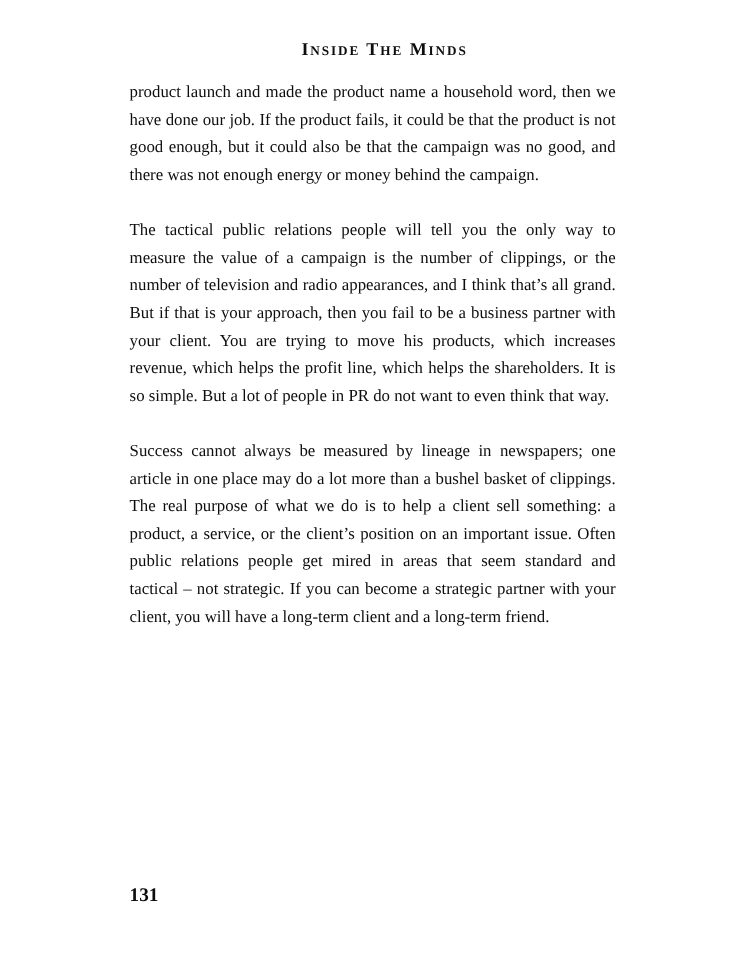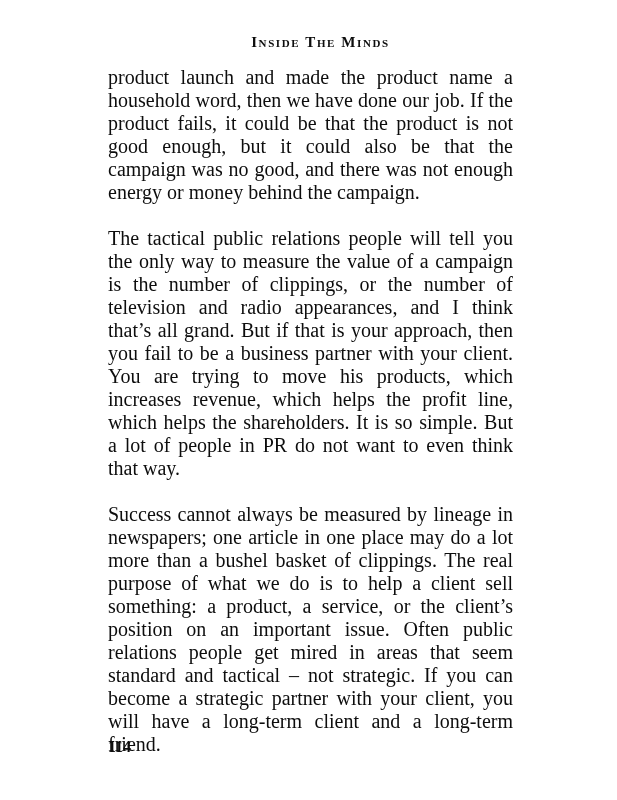--- a/index.html
+++ b/index.html
@@ -26,21 +26,21 @@
     font-variant: small-caps;
     font-weight: bold;
     font-size: 15px;
     letter-spacing: 1.6px;
   }
   .body-text {
     position: absolute;
     top: 66px;
     left: 108px;
     width: 405px;
-    font-size: 20px;
+    font-size: 14px;
     line-height: 23px;
     text-align: justify;
   }
   .body-text p {
     margin: 0 0 23px 0;
   }
   .page-number {
     position: absolute;
     left: 108px;
     top: 738px;
@@ -54,15 +54,15 @@
 <div class="page">
 
   <div class="running-header">Inside The Minds</div>
 
   <div class="body-text">
     <p>product launch and made the product name a household word, then we have done our job. If the product fails, it could be that the product is not good enough, but it could also be that the campaign was no good, and there was not enough energy or money behind the campaign.</p>
     <p>The tactical public relations people will tell you the only way to measure the value of a campaign is the number of clippings, or the number of television and radio appearances, and I think that’s all grand. But if that is your approach, then you fail to be a business partner with your client. You are trying to move his products, which increases revenue, which helps the profit line, which helps the shareholders. It is so simple. But a lot of people in PR do not want to even think that way.</p>
     <p>Success cannot always be measured by lineage in newspapers; one article in one place may do a lot more than a bushel basket of clippings. The real purpose of what we do is to help a client sell something: a product, a service, or the client’s position on an important issue. Often public relations people get mired in areas that seem standard and tactical – not strategic. If you can become a strategic partner with your client, you will have a long-term client and a long-term friend.</p>
   </div>
 
-  <div class="page-number">114</div>
+  <div class="page-number">131</div>
 
 </div>
 
 </body></html>

